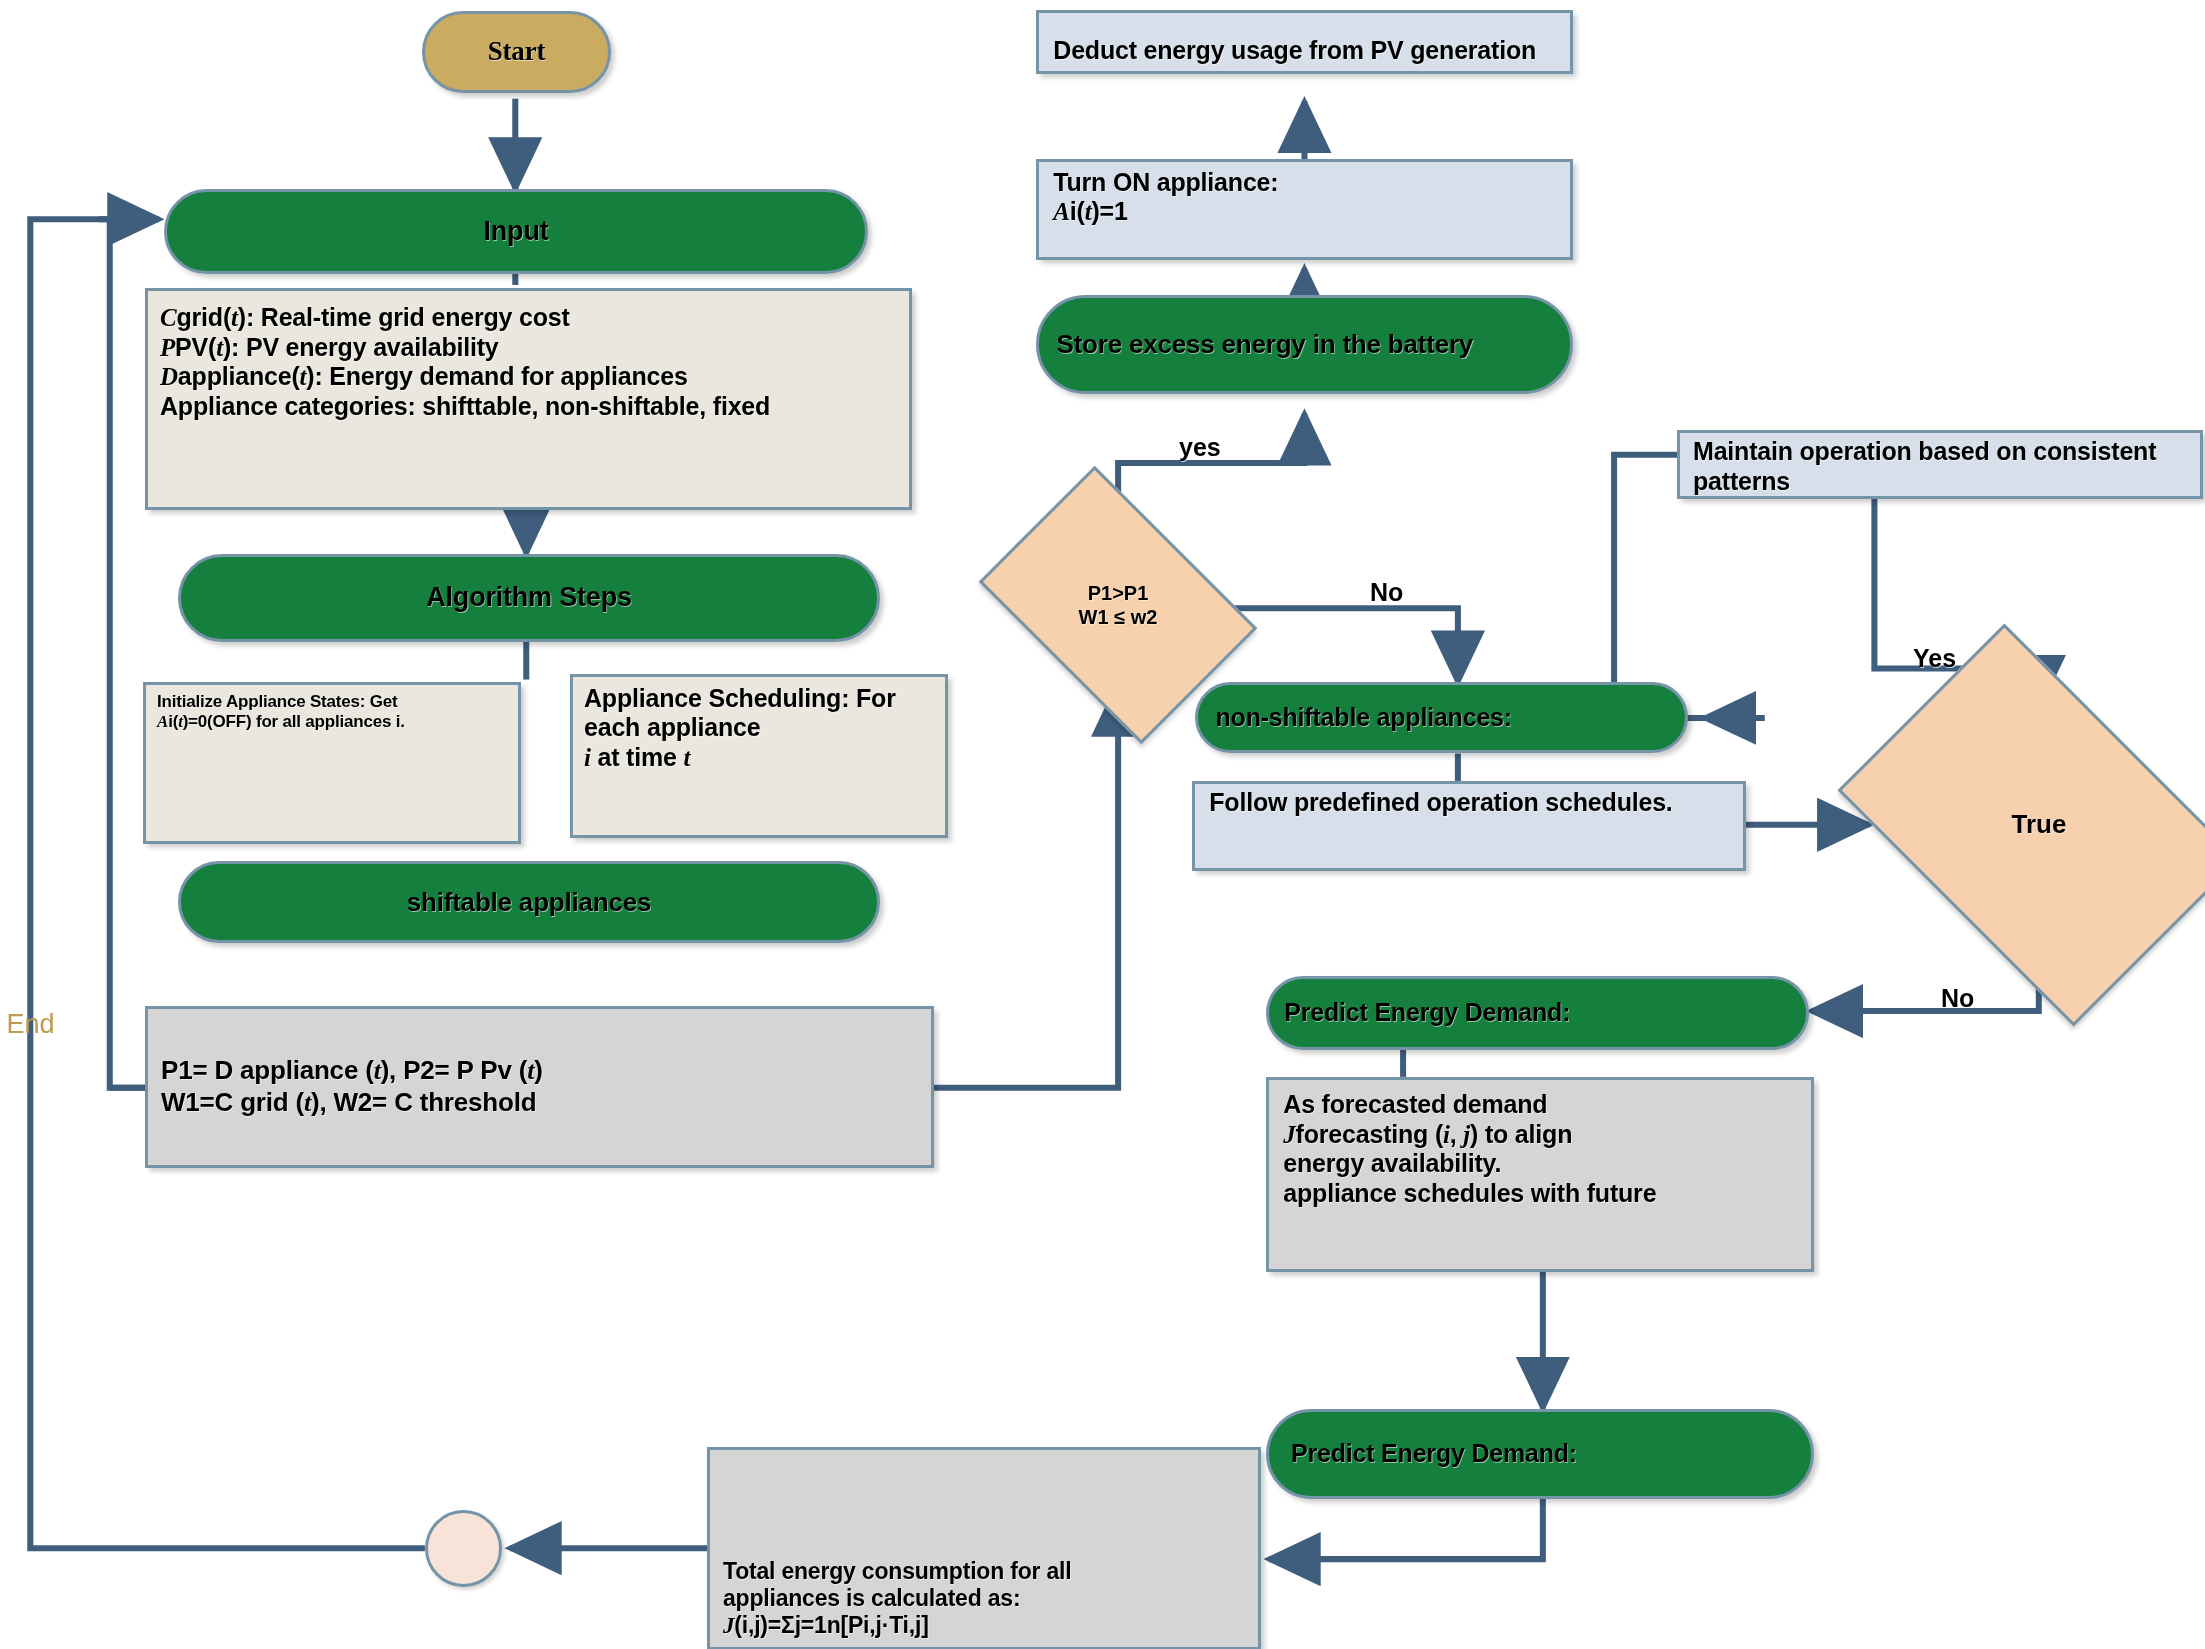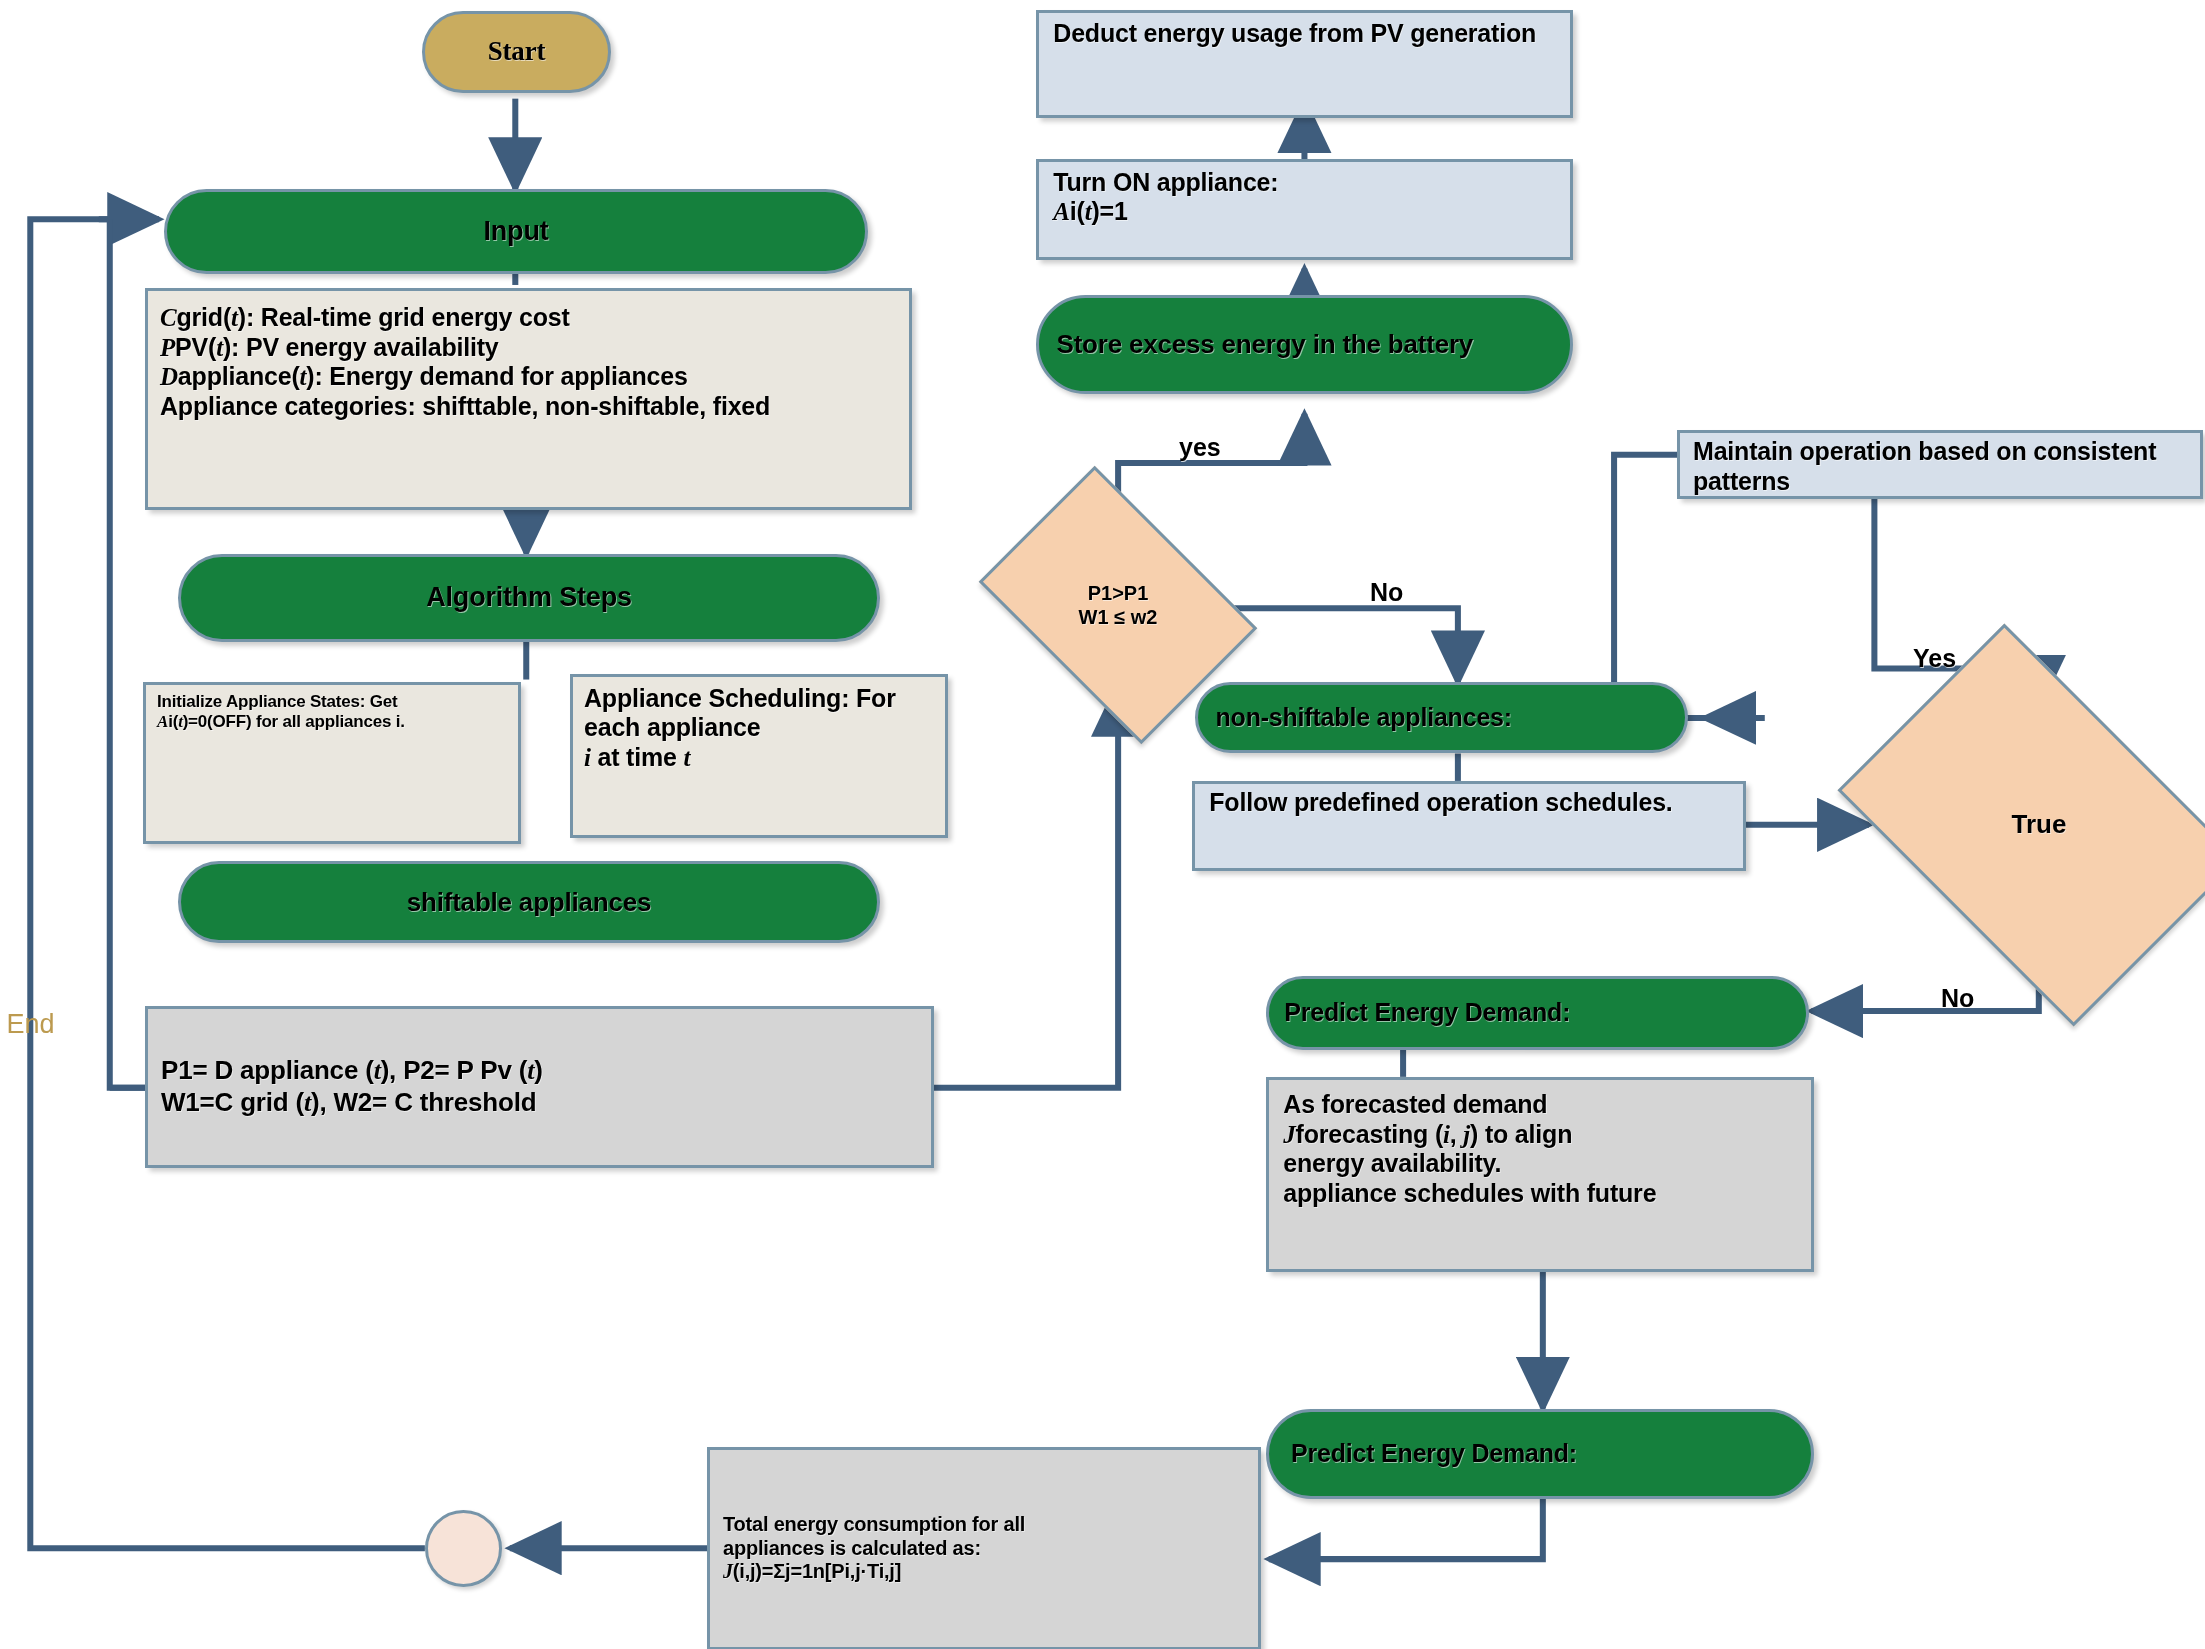--- a/index.html
+++ b/index.html
@@ -239,21 +239,21 @@
     <span class="txt">Store excess energy in the battery</span>
   </div>
 
   <div class="node rect blue leftpad" style="left:1036px; top:159px; width:537px; height:101px; font-size:25px; padding:5.5px 14.3px; align-items:flex-start;">
     <div class="txt">
       <div>Turn ON appliance:</div>
       <div><span class="mi">A</span>i(<span class="mi">t</span>)=1</div>
     </div>
   </div>
 
-  <div class="node rect blue leftpad" style="left:1036px; top:10px; width:537px; height:108px; font-size:25px; padding:5.5px 14.3px; align-items:flex-start;">
+  <div class="node rect blue leftpad" style="left:1036px; top:10px; width:537px; height:64px; font-size:25px; padding:5.5px 14.3px; align-items:flex-end;">
     <div class="txt">Deduct energy usage from PV generation</div>
   </div>
 
   <div class="node capsule green leftpad" style="left:1195px; top:682px; width:493px; height:71px; font-size:25px; padding:0 17.5px;">
     <span class="txt">non-shiftable appliances:</span>
   </div>
 
   <div class="node rect blue leftpad" style="left:1192px; top:781px; width:554px; height:90px; font-size:25px; padding:4.4px 14.3px; align-items:flex-start;">
     <div class="txt">Follow predefined operation schedules.</div>
   </div>
@@ -279,21 +279,21 @@
       <div><span class="mi">J</span>forecasting (<span class="mi">i</span>, <span class="mi">j</span>) to align</div>
       <div>energy availability.</div>
       <div>appliance schedules with future</div>
     </div>
   </div>
 
   <div class="node capsule green leftpad" style="left:1266px; top:1409px; width:548px; height:90px; font-size:25px; padding:0 22px;">
     <span class="txt">Predict Energy Demand:</span>
   </div>
 
-  <div class="node rect grey leftpad" style="left:707px; top:1447px; width:554px; height:203px; font-size:20px; padding:7.7px 13px; align-items:center;">
+  <div class="node rect grey leftpad" style="left:707px; top:1447px; width:554px; height:203px; font-size:23px; padding:7.7px 13px; align-items:flex-end;">
     <div class="txt">
       <div>Total energy consumption for all</div>
       <div>appliances is calculated as:</div>
       <div><span class="mi">J</span>(i,j)=Σj=1n[Pi,j·Ti,j]</div>
     </div>
   </div>
 
   <div class="circle-node" style="left:425px; top:1510px; width:77px; height:77px;"></div>
 
   <div class="edge-label" style="left:1179px; top:433px; font-size:25px;">yes</div>

